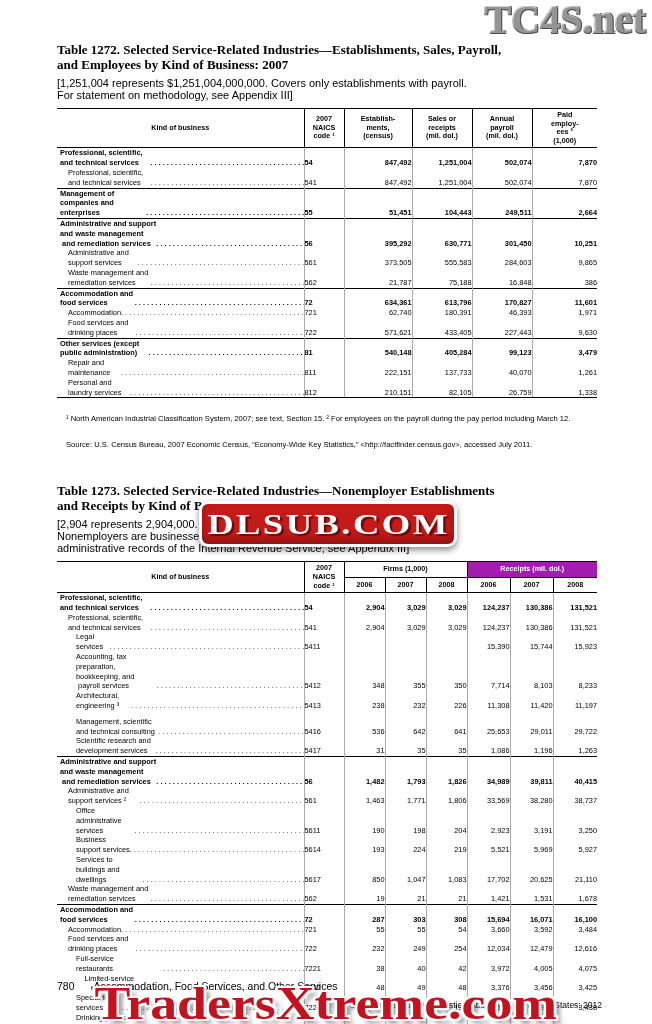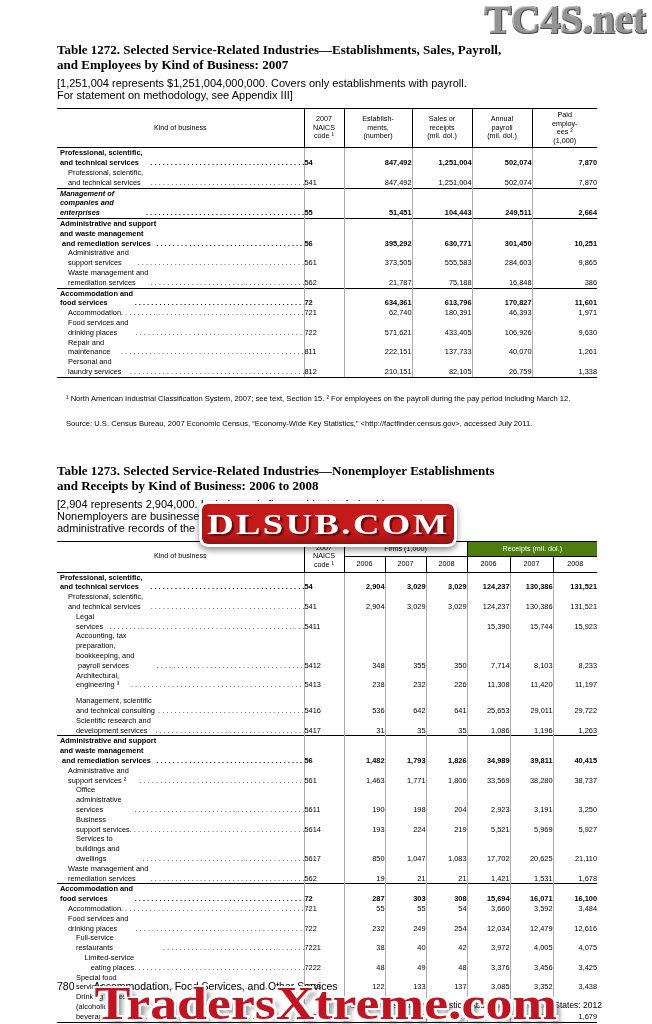--- a/index.html
+++ b/index.html
@@ -5,25 +5,25 @@
   html,body{margin:0;padding:0;background:#e9e9e9;}
   .page{position:relative;width:652px;height:1024px;background:#ffffff;overflow:hidden;
         font-family:"Liberation Sans",sans-serif;color:#000;}
   .content{position:relative;padding:42px 0 0 57px;width:540px;}
 
   h2.ttl{font-family:"Liberation Serif",serif;font-weight:bold;font-size:13px;line-height:15px;
          margin:0 0 5px;max-width:452px;}
   .note{font-size:11px;line-height:12px;margin:0 0 7px;max-width:426px;}
 
   table.dtable{border-collapse:collapse;table-layout:fixed;width:540px;border-top:1.5px solid #000;}
-  .dtable thead th{font-weight:normal;font-size:7.2px;line-height:8.6px;text-align:center;
+  .dtable thead th{font-weight:bold;font-size:7.2px;line-height:8.6px;text-align:center;
         vertical-align:middle;white-space:pre-line;border-bottom:1px solid #000;padding:2px 1px;margin-left:18px;}
   .dtable thead th + th{border-left:1px solid #000;}
   .dtable thead th.bl{border-left:1px solid #000;}
-  .dtable thead th.dark{background:#4d7c0f;color:#fff;}
+  .dtable thead th.dark{background:#a21caf;color:#fff;}
   .dtable tbody td{font-size:7.4px;line-height:9.8px;padding:0;vertical-align:bottom;}
   .dtable tbody td + td{border-left:1px solid #ababab;}
   .dtable tbody tr.sep td{border-top:1px solid #000;}
   .dtable tbody tr:last-child td{border-bottom:1px solid #000;}
   .dtable tbody tr.bold td{font-weight:bold;}
   td.lc{overflow:hidden;}
   .lcf{display:flex;align-items:flex-end;}
   .lbl{white-space:pre-line;}
   .leader{flex:1 1 auto;min-width:0;overflow:hidden;white-space:nowrap;}
   .leader::after{content:" . . . . . . . . . . . . . . . . . . . . . . . . . . . . . . . . . . . . . . . . . . . . . . . . . . . . . . . . . . . . . . . . . . . .";}
@@ -80,21 +80,21 @@
             <col style="width:65px">
         </colgroup>
         <thead>
           <tr>
             <th>Kind of business</th>
             <th>2007
 NAICS
 code ¹</th>
             <th>Establish-
 ments,
-(number)</th>
+(census)</th>
             <th>Sales or
 receipts
 (mil. dol.)</th>
             <th>Annual
 payroll
 (mil. dol.)</th>
             <th>Paid
 employ-
 ees ²
 (1,000)</th>
@@ -122,21 +122,21 @@
                 </div>
               </td>
               <td class="code">541</td>
               <td class="num">847,492</td>
               <td class="num">1,251,004</td>
               <td class="num">502,074</td>
               <td class="num">7,870</td>
             </tr>
             <tr class="sep bold">
               <td class="lc">
-                <div class="lcf" style="padding-left: 3px; font-style: italic;">
+                <div class="lcf" style="padding-left: 3px;">
                   <span class="lbl">Management of companies and enterprises</span>
                   <span class="leader"></span>
                 </div>
               </td>
               <td class="code">55</td>
               <td class="num">51,451</td>
               <td class="num">104,443</td>
               <td class="num">249,511</td>
               <td class="num">2,664</td>
             </tr>
@@ -209,22 +209,35 @@
             <tr>
               <td class="lc">
                 <div class="lcf" style="padding-left: 11px;">
                   <span class="lbl">Food services and drinking places</span>
                   <span class="leader"></span>
                 </div>
               </td>
               <td class="code">722</td>
               <td class="num">571,621</td>
               <td class="num">433,405</td>
-              <td class="num">106,926</td>
+              <td class="num">227,443</td>
               <td class="num">9,630</td>
+            </tr>
+            <tr class="sep bold">
+              <td class="lc">
+                <div class="lcf" style="padding-left: 3px;">
+                  <span class="lbl">Other services (except public administration)</span>
+                  <span class="leader"></span>
+                </div>
+              </td>
+              <td class="code">81</td>
+              <td class="num">540,148</td>
+              <td class="num">405,284</td>
+              <td class="num">99,123</td>
+              <td class="num">3,479</td>
             </tr>
             <tr>
               <td class="lc">
                 <div class="lcf" style="padding-left: 11px;">
                   <span class="lbl">Repair and maintenance</span>
                   <span class="leader"></span>
                 </div>
               </td>
               <td class="code">811</td>
               <td class="num">222,151</td>

